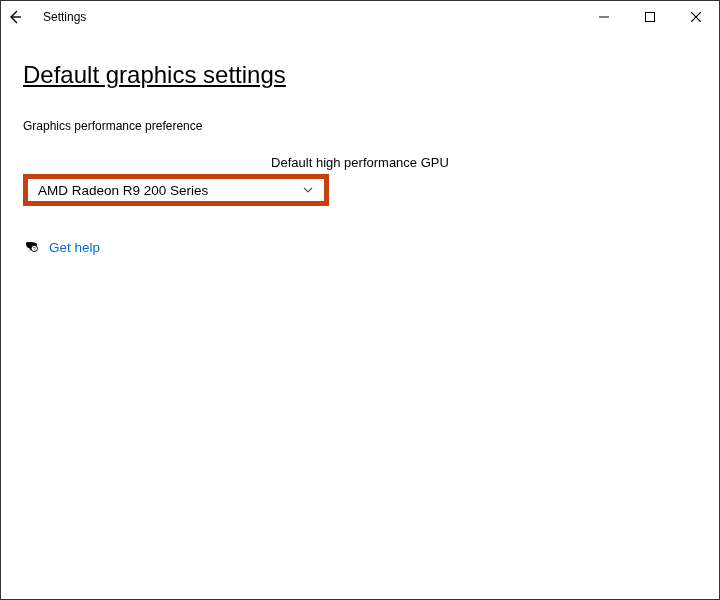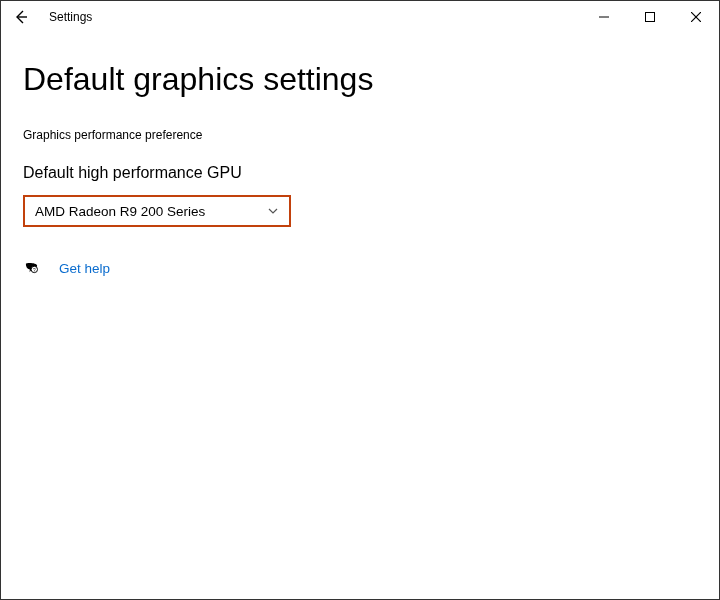--- a/index.html
+++ b/index.html
@@ -11,21 +11,21 @@
     background: #ffffff;
     color: #000000;
     border: 1px solid #333;
     overflow: hidden;
     position: relative;
   }
   .titlebar {
     height: 32px;
     display: flex;
     align-items: center;
-    padding-left: 6px;
+    padding-left: 0;
     font-size: 12px;
     color: #000;
   }
   .titlebar .back {
     width: 28px;
     display: flex;
     align-items: center;
     justify-content: center;
     cursor: default;
   }
@@ -44,54 +44,56 @@
     display: flex;
     align-items: center;
     justify-content: center;
     font-size: 12px;
   }
   .content {
     padding: 18px 22px 0 22px;
   }
   h1.page-title {
     font-weight: 400;
-    font-size: 32px;
+    font-size: 24px;
     margin: 10px 0 30px 0;
+    text-decoration: underline;
   }
   h2.section-title {
     font-weight: 400;
     font-size: 12px;
     margin: 0 0 22px 0;
   }
   .field-label {
-    font-size: 16px;
-    margin-bottom: 13px;
+    font-size: 13px;
+    margin-bottom: 4px;
+    text-align: center;
   }
   .dropdown {
-    width: 268px;
+    width: 306px;
     height: 32px;
-    border: 2px solid #c2410c;
+    border: 5px solid #c2410c;
     display: flex;
     align-items: center;
     justify-content: space-between;
     padding: 0 10px;
     font-size: 13.5px;
     background: #fff;
   }
   .dropdown .chev {
     display: flex;
     align-items: center;
   }
   .links {
     margin-top: 34px;
   }
   .link-row {
     display: flex;
     align-items: flex-end;
-    gap: 20px;
+    gap: 10px;
     margin-bottom: 12px;
     font-size: 13.5px;
   }
   .link-row a {
     color: #0a6cce;
     text-decoration: none;
   }
   .link-row .icon {
     width: 16px;
     display: flex;

